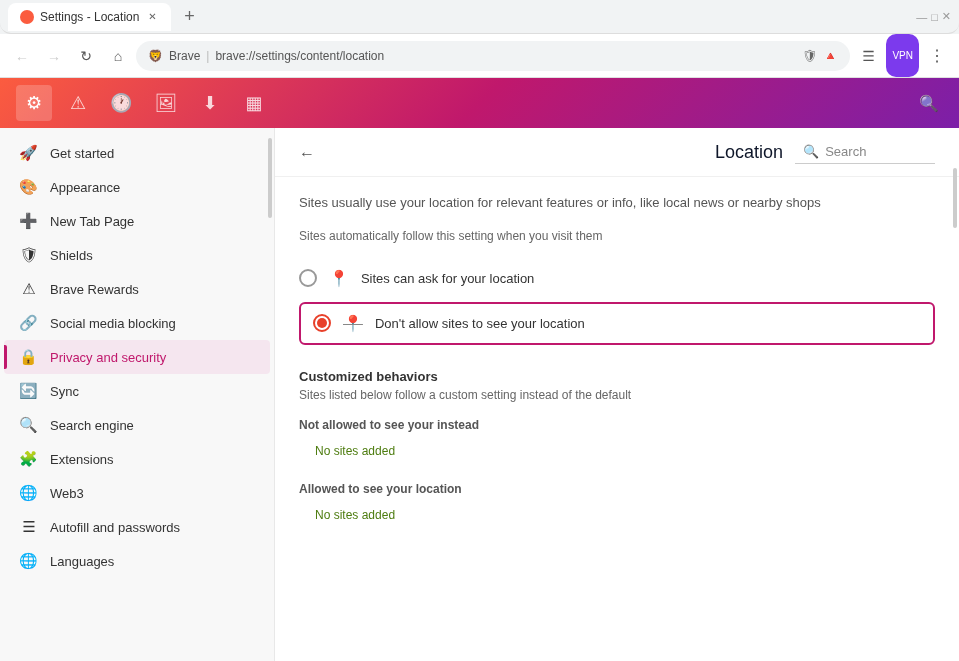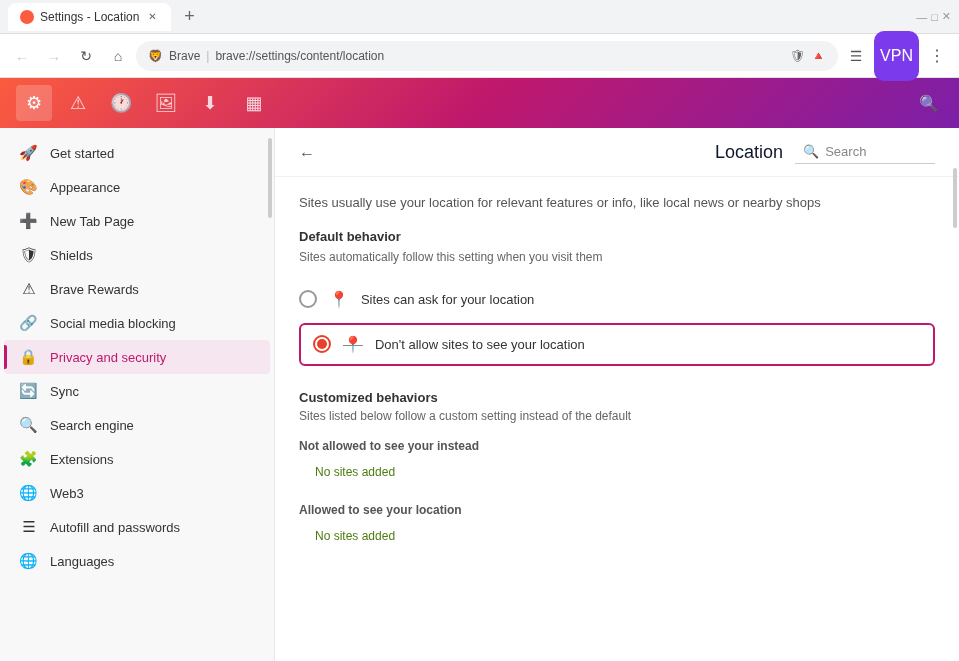--- a/index.html
+++ b/index.html
@@ -7,20 +7,21 @@
 
     
     .titlebar {
       height: 34px;
       background: #f1f3f4;
       display: flex;
       align-items: center;
       padding: 0 8px;
       gap: 8px;
       border-bottom: 1px solid #ddd;
+      border-radius: 11px;
     }
     .titlebar-controls { margin-left: auto; display: flex; gap: 4px; }
     .tab-bar { display: flex; align-items: center; gap: 4px; }
     .tab { display: flex; align-items: center; background: white; border-radius: 8px 8px 0 0; padding: 6px 12px; font-size: 12px; color: #333; gap: 6px; height: 28px; }
     .tab-favicon { width: 14px; height: 14px; background: #fb5c3f; border-radius: 50%; display: inline-block; }
     .tab-close { width: 14px; height: 14px; display: flex; align-items: center; justify-content: center; border-radius: 50%; font-size: 10px; color: #666; cursor: pointer; }
     .new-tab { width: 28px; height: 28px; display: flex; align-items: center; justify-content: center; font-size: 18px; color: #666; cursor: pointer; border-radius: 50%; }
 
     
     .navbar {
@@ -32,21 +33,21 @@
       gap: 4px;
       border-bottom: 1px solid #e0e0e0;
     }
     .nav-btn { width: 28px; height: 28px; display: flex; align-items: center; justify-content: center; border-radius: 50%; cursor: pointer; color: #555; font-size: 14px; border: none; background: none; }
     .nav-btn.disabled { color: #ccc; cursor: default; }
     .address-bar { flex: 1; height: 30px; background: #f1f3f4; border-radius: 20px; display: flex; align-items: center; padding: 0 12px; gap: 6px; font-size: 12px; color: #333; }
     .address-bar-shield { color: #fb5c3f; font-size: 12px; }
     .address-bar-url { color: #555; }
     .address-bar-icons { margin-left: auto; display: flex; gap: 6px; align-items: center; }
     .address-icon { font-size: 12px; color: #666; cursor: pointer; }
-    .vpn-btn { background: #7c3aed; color: white; border-radius: 10px; padding: 16px 6px; font-size: 16px; cursor: pointer; }
+    .vpn-btn { background: #7c3aed; color: white; border-radius: 10px; padding: 16px 6px; font-size: 10px; cursor: pointer; }
     .menu-btn { width: 28px; height: 28px; display: flex; align-items: center; justify-content: center; cursor: pointer; color: #555; font-size: 16px; }
 
     
     .toolbar {
       height: 50px;
       background: linear-gradient(135deg, #fb5c3f 0%, #c0186c 50%, #7c1fa8 100%);
       display: flex;
       align-items: center;
       padding: 0 16px;
       gap: 8px;
@@ -319,21 +320,20 @@
       <span class="content-title">Location</span>
       <div class="search-box">
         <span class="search-icon-sm">🔍</span>
         <span class="search-input-text">Search</span>
       </div>
     </div>
 
     <div class="content-body">
       <p class="section-desc">Sites usually use your location for relevant features or info, like local news or nearby shops</p>
 
-      <div class="section-label">Default behavior</div>
       <div class="section-sublabel">Sites automatically follow this setting when you visit them</div>
 
       <div class="radio-option">
         <div class="radio-outer"></div>
         <span class="option-icon">📍</span>
         <div class="radio-label-wrap">
           <span class="radio-label">Sites can ask for your location</span>
         </div>
       </div>
 

